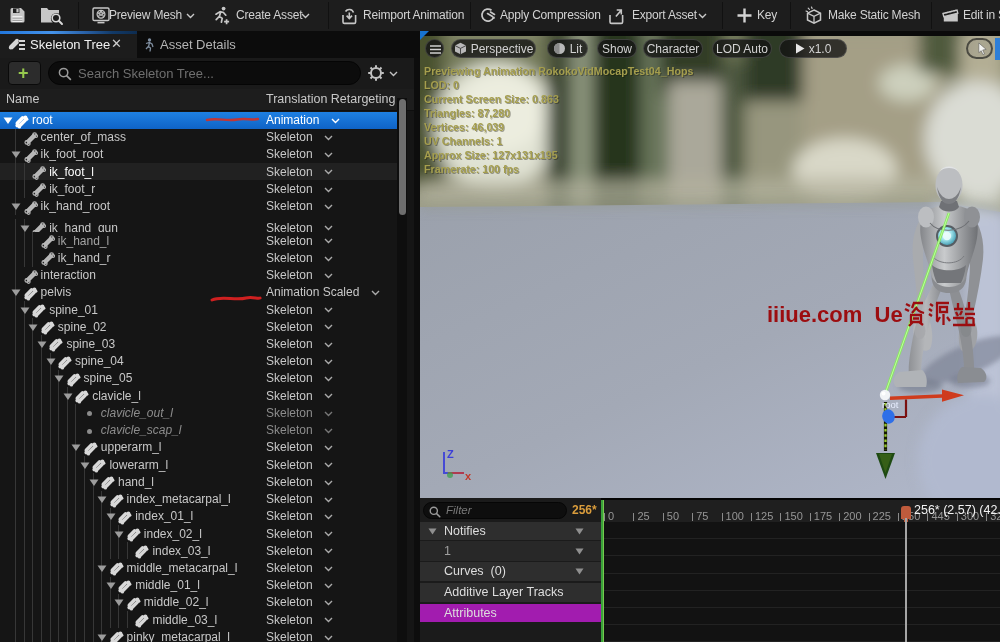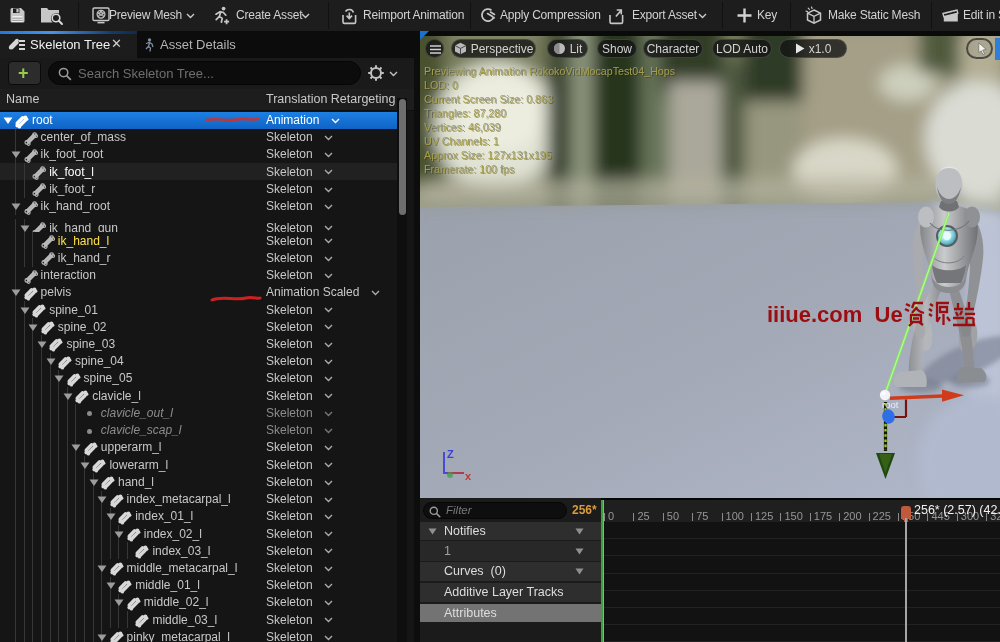--- a/index.html
+++ b/index.html
@@ -34,21 +34,21 @@
 .trow.hov{background:#212121}
 .trow .g{position:absolute;top:0;width:1px;height:100%;background:#373737}
 .trow .tn{position:absolute;top:1.5px;font-size:12px;white-space:nowrap}
 .trow .tv{position:absolute;left:266px;top:1.5px;font-size:12px;white-space:nowrap}
 #vscroll{position:absolute;left:397px;top:40px;width:10px;height:544px;background:#0e0e0e}
 #vthumb{position:absolute;left:1.5px;top:1px;width:7px;height:116px;background:#6e6e6e;border-radius:3.5px}
 
 #vp{position:absolute;left:420px;top:31px;width:580px;height:467px;background:#9aa1ae;overflow:hidden}
 .pill{position:absolute;height:19px;background:rgba(18,18,18,.78);border:1px solid rgba(110,110,110,.45);
  border-radius:10.5px;color:#d2d2d2;font-size:12px;line-height:18px;text-align:center}
-#stats{position:absolute;left:4px;top:33px;font-size:10.7px;font-weight:400;color:#a59e4d;
+#stats{position:absolute;left:4px;top:33px;font-size:10.7px;font-weight:700;color:#a59e4d;
  line-height:14px;white-space:pre;text-shadow:1px 1px 0 rgba(20,20,10,.38)}
 #wm{position:absolute;left:347px;top:270px;font-size:22px;font-weight:700;color:#9c0d10;white-space:nowrap}
 
 #tl{position:absolute;left:420px;top:498px;width:580px;height:144px;background:#131313}
 #tlleft{position:absolute;left:0;top:0;width:181px;height:144px;background:#1b1b1b}
 .tlrow{position:absolute;left:0;width:181px;background:#2e2e2e;color:#dedede;font-size:12.5px}
 #fbox{position:absolute;left:3px;top:4px;width:144px;height:17px;background:#0e0e0e;border:1px solid #060606;border-radius:9px}
 #ruler{position:absolute;left:182px;top:2px;width:398px;height:22px;background:#1f1f1f}
 #grid{position:absolute;left:182px;top:24px;width:398px;height:120px;background:#121212}
 .tick{position:absolute;top:13px;width:1px;height:8px;background:#8b8b8b}
@@ -321,21 +321,21 @@
           <i class="g" style="left:32.3px"></i>
           <span style="position:absolute;left:39.8px;top:0;width:16px;height:16px">
             <svg width="16" height="16" viewBox="0 0 16 16" style="position:absolute;top:1px">
               <path d="M4.2 11.0 L10.4 4.8 M5.8 12.6 L12.0 6.4" stroke="#b9b9b9" stroke-width="2.2" stroke-linecap="round"></path>
               <circle cx="3.8" cy="12.4" r="1.8" fill="none" stroke="#b9b9b9" stroke-width="1.2"></circle>
               <circle cx="5.6" cy="13.8" r="1.5" fill="none" stroke="#b9b9b9" stroke-width="1.2"></circle>
               <circle cx="11.6" cy="4.6" r="1.8" fill="none" stroke="#b9b9b9" stroke-width="1.2"></circle>
               <circle cx="13.0" cy="6.0" r="1.5" fill="none" stroke="#b9b9b9" stroke-width="1.2"></circle>
             </svg>
           </span>
-          <span class="tn" style="left:57.8px;color:#fde047">ik_hand_l</span>
+          <span class="tn" style="left:57.8px;color:#a3a3a3">ik_hand_l</span>
           <span class="tv" style="color:#c8c8c8">Skeleton</span>
           <svg width="9" height="6" viewBox="0 0 9 6" style="position:absolute;left:324.0px;top:6.2px">
             <path d="M1 1 L4.5 4.5 L8 1" stroke="#aaa" stroke-width="1.4" fill="none"></path>
           </svg>
         </div>
 <div class="trow" style="top:138.34px;height:17.23px">
           <i class="g" style="left:15.1px"></i>
           <i class="g" style="left:23.7px"></i>
           <i class="g" style="left:32.3px"></i>
           <span style="position:absolute;left:39.8px;top:0;width:16px;height:16px">
@@ -1149,21 +1149,21 @@
         </div>
         <div class="tlrow" style="top:64px;height:19px;background:#2e2e2e">
           <span style="position:absolute;left:24px;top:2px;color:#dedede">Curves&nbsp;&nbsp;(0)</span>
           <svg width="9" height="7" viewBox="0 0 9 7" style="position:absolute;left:155px;top:6px">
             <path d="M0.5 0.5 h8 L4.5 6.5 Z" fill="#8f8f8f"></path>
           </svg>
         </div>
         <div class="tlrow" style="top:85px;height:19px;background:#2e2e2e">
           <span style="position:absolute;left:24px;top:2px;color:#dedede">Additive Layer Tracks</span>
         </div>
-        <div class="tlrow" style="top:106px;height:18px;background:#737373">
+        <div class="tlrow" style="top:106px;height:18px;background:#a21caf">
           <span style="position:absolute;left:24px;top:2px;color:#dedede">Attributes</span>
         </div>
       </div>
       <div id="ruler">
         <i class="tick" style="left:2.0px"></i>
         <span class="tlab" style="left:6.0px">0</span>
         <i class="tick" style="left:31.4px"></i>
         <span class="tlab" style="left:35.4px">25</span>
         <i class="tick" style="left:60.8px"></i>
         <span class="tlab" style="left:64.8px">50</span>

